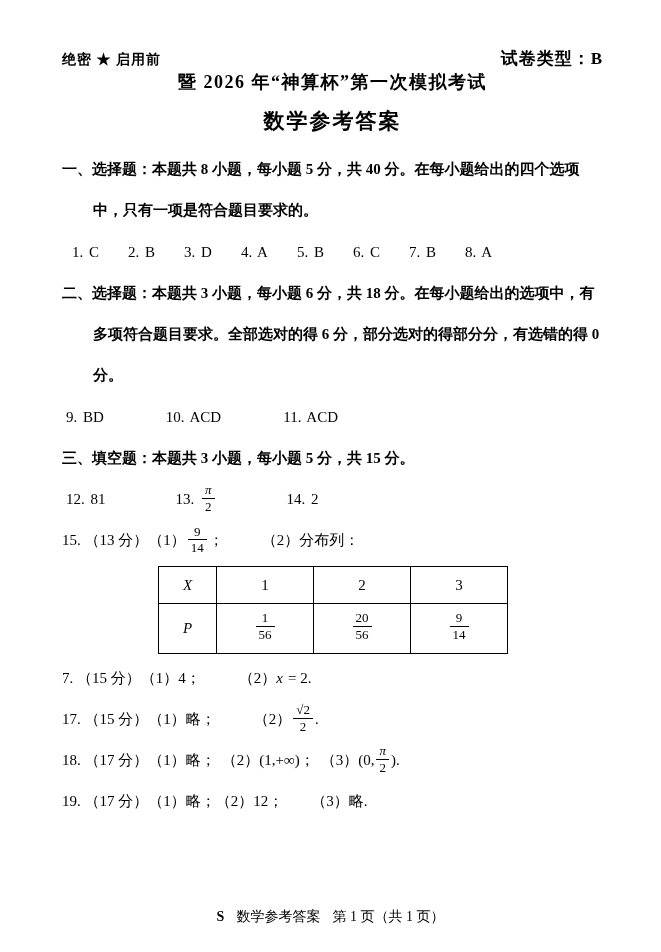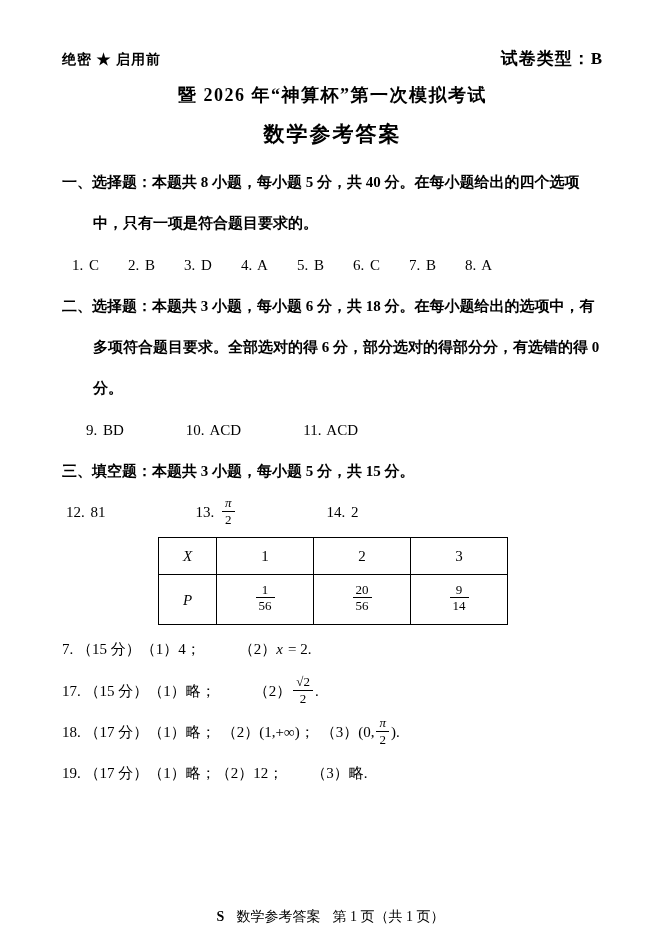--- a/index.html
+++ b/index.html
@@ -10,32 +10,32 @@
     font-family:"Liberation Serif","DejaVu Serif",serif;
   }
   .page { padding:26px 58px 0 62px; }
 
   .topbar { display:flex; justify-content:space-between; align-items:baseline; font-weight:700; }
   .secrecy { font-size:14px; letter-spacing:1px;margin-top:25px; }
   .ptype   { font-size:17px; letter-spacing:1px; }
 
   .title { text-align:center; font-weight:700; font-size:18px; letter-spacing:1.5px; }
   .t1 { margin-top:20px; }
-  .t2 { margin-top:13px; }
+  .t2 { }
   .answer-title { text-align:center; font-weight:700; font-size:21px; letter-spacing:2px; margin-top:13px; }
 
   .sec { font-weight:700; font-size:15px; line-height:2.75; }
   .mt14 { margin-top:14px; }
   .hang { padding-left:31px; text-indent:-31px; }
 
   .row { font-size:15px; line-height:2.75; }
   .mc-row { display:flex; justify-content:space-between; width:420px; margin-left:10px; }
-  .multi-row { display:flex; margin-left:24px; }
+  .multi-row { display:flex; margin-left:4px; }
   .multi-row .ai { margin-right:62px; }
-  .fill-row { display:flex; align-items:center; margin-left:4px;gap:20px; }
+  .fill-row { display:flex; align-items:center; margin-left:4px; }
   .fill-row .ai { margin-right:70px; }
   .ai .no { margin-right:2px; }
 
   .qline { font-size:15px; line-height:2.75; }
   .gap-lg { margin-left:38px; }
   .gap-md { margin-left:28px; }
   .gap-sm { margin-left:6px; }
 
   .frac { display:inline-block; vertical-align:middle; text-align:center;
           font-size:13px; line-height:1.2; margin:0 2px; position:relative; top:-2px; }
@@ -91,20 +91,21 @@
 
   <p class="sec">三、填空题：本题共 3 小题，每小题 5 分，共 15 分。</p>
 
   <div class="row fill-row">
     <span class="ai"><span class="no">12.</span> <span>81</span></span>
     <span class="ai"><span class="no">13.</span> <span class="frac"><span class="num it">π</span><span class="den">2</span></span></span>
     <span class="ai"><span class="no">14.</span> <span>2</span></span>
   </div>
 
 
+  <p class="qline"><span class="no">15.</span> <span>（13 分）</span><span>（1）</span><span class="frac"><span class="num">9</span><span class="den">14</span></span><span>；</span><span class="gap-lg">（2）</span><span>分布列：</span></p>
 
   <table class="dist">
     <tbody>
         <tr class="xrow">
       <td class="varcell it">X</td>
       <td class="valcell">1</td>
       <td class="valcell">2</td>
       <td class="valcell">3</td>
     </tr>
     <tr class="prow">

